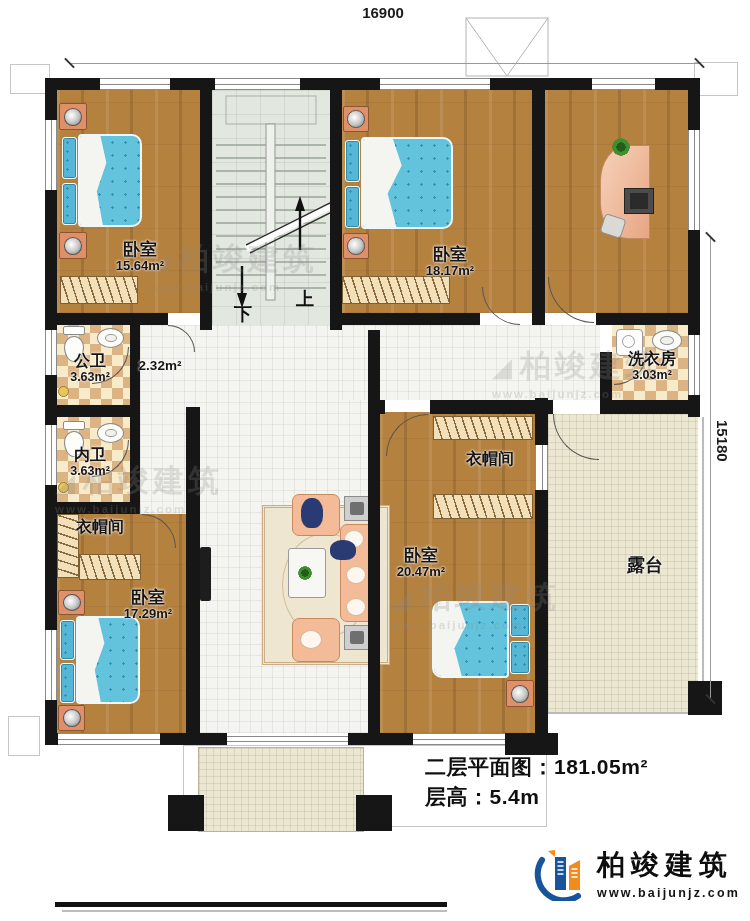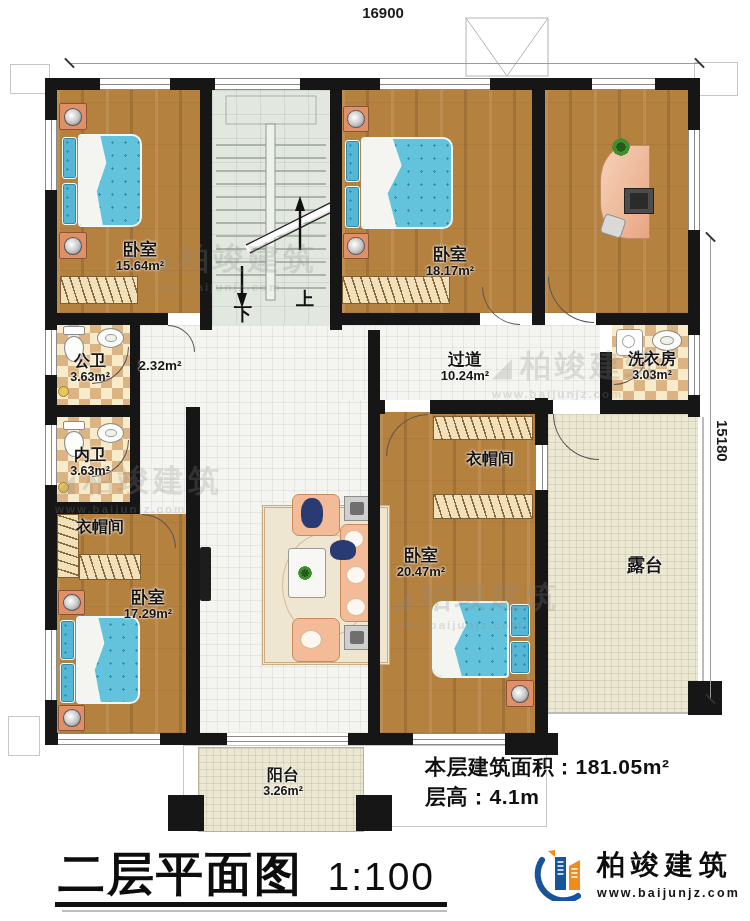--- a/index.html
+++ b/index.html
@@ -330,75 +330,63 @@
   <div class="rlabel small" style="left:128px;top:358px;width:64px;">
     <div class="ar" style="font-size:13.5px;">2.32m²</div>
   </div>
   <div class="rlabel small" style="left:50px;top:446px;width:80px;">
     <div class="nm">内卫</div>
       <div class="ar">3.63m²</div>
   </div>
   <div class="rlabel" style="left:55px;top:518px;width:90px;">
     <div class="nm" style="font-size:16px;">衣帽间</div>
   </div>
-  <div class="rlabel" style="left:415px;top:350px;width:100px;">
-    <div class="nm">过道</div>
-      <div class="ar">10.24m²</div>
-  </div>
   <div class="rlabel small" style="left:606px;top:350px;width:92px;">
     <div class="nm">洗衣房</div>
       <div class="ar">3.03m²</div>
   </div>
   <div class="rlabel" style="left:440px;top:450px;width:100px;">
     <div class="nm" style="font-size:16px;">衣帽间</div>
   </div>
   <div class="rlabel" style="left:371px;top:546px;width:100px;">
     <div class="nm">卧室</div>
       <div class="ar">20.47m²</div>
   </div>
   <div class="rlabel" style="left:595px;top:555px;width:100px;">
     <div class="nm" style="font-size:18px;">露台</div>
   </div>
   <div class="rlabel" style="left:98px;top:588px;width:100px;">
     <div class="nm">卧室</div>
       <div class="ar">17.29m²</div>
   </div>
-  <div class="rlabel small" style="left:233px;top:766px;width:100px;">
-    <div class="nm">阳台</div>
-      <div class="ar">3.26m²</div>
-  </div>
 
   <div class="wm" style="left:150px;top:238px;">
     <div class="wm-name"><span class="wm-g">◢</span><span>柏竣建筑</span></div>
     <div class="wm-site">www.baijunjz.com</div>
   </div>
   <div class="wm" style="left:492px;top:345px;">
     <div class="wm-name"><span class="wm-g">◢</span><span>柏竣建筑</span></div>
     <div class="wm-site">www.baijunjz.com</div>
   </div>
   <div class="wm" style="left:55px;top:460px;">
     <div class="wm-name"><span class="wm-g">◢</span><span>柏竣建筑</span></div>
     <div class="wm-site">www.baijunjz.com</div>
   </div>
   <div class="wm" style="left:392px;top:576px;">
     <div class="wm-name"><span class="wm-g">◢</span><span>柏竣建筑</span></div>
     <div class="wm-site">www.baijunjz.com</div>
   </div>
 
   <div class="info-line" style="left:425px;top:753px;">
-    <span>本层建筑面积：</span><span>181.05m²</span>
+    <span>二层平面图：</span><span>181.05m²</span>
   </div>
   <div class="info-line" style="left:425px;top:783px;">
-    <span>层高：</span><span>4.1m</span>
-  </div>
-
-  <div class="title-block" style="left:58px;top:843px;">
-    <span class="title-main">二层平面图</span>
-    <span class="title-scale">1:100</span>
-  </div>
+    <span>层高：</span><span>5.4m</span>
+  </div>
+
   <div class="abs" style="left:55px;top:902px;width:392px;height:5px;background:#111;z-index:31;"></div>
   <div class="abs" style="left:62px;top:910px;width:385px;height:2px;background:#bdbdbd;z-index:31;"></div>
 
   <div class="brand" style="left:533px;top:845px;">
     <svg width="56" height="56" viewBox="0 0 56 56">
       <path d="M9 15 A26 26 0 0 0 45 51" stroke="#17549b" stroke-width="6" fill="none" stroke-linecap="round"></path>
       <polygon points="22,12 15,6 22,5" fill="#f08c1e"></polygon>
       <rect x="22" y="12" width="11" height="33" fill="#17549b"></rect>
       <path d="M24.5 17h6 M24.5 21h6 M24.5 25h6 M24.5 29h6" stroke="#fff" stroke-width="1.6"></path>
       <polygon points="36,45 36,21 47,15 47,45" fill="#f08c1e"></polygon>

